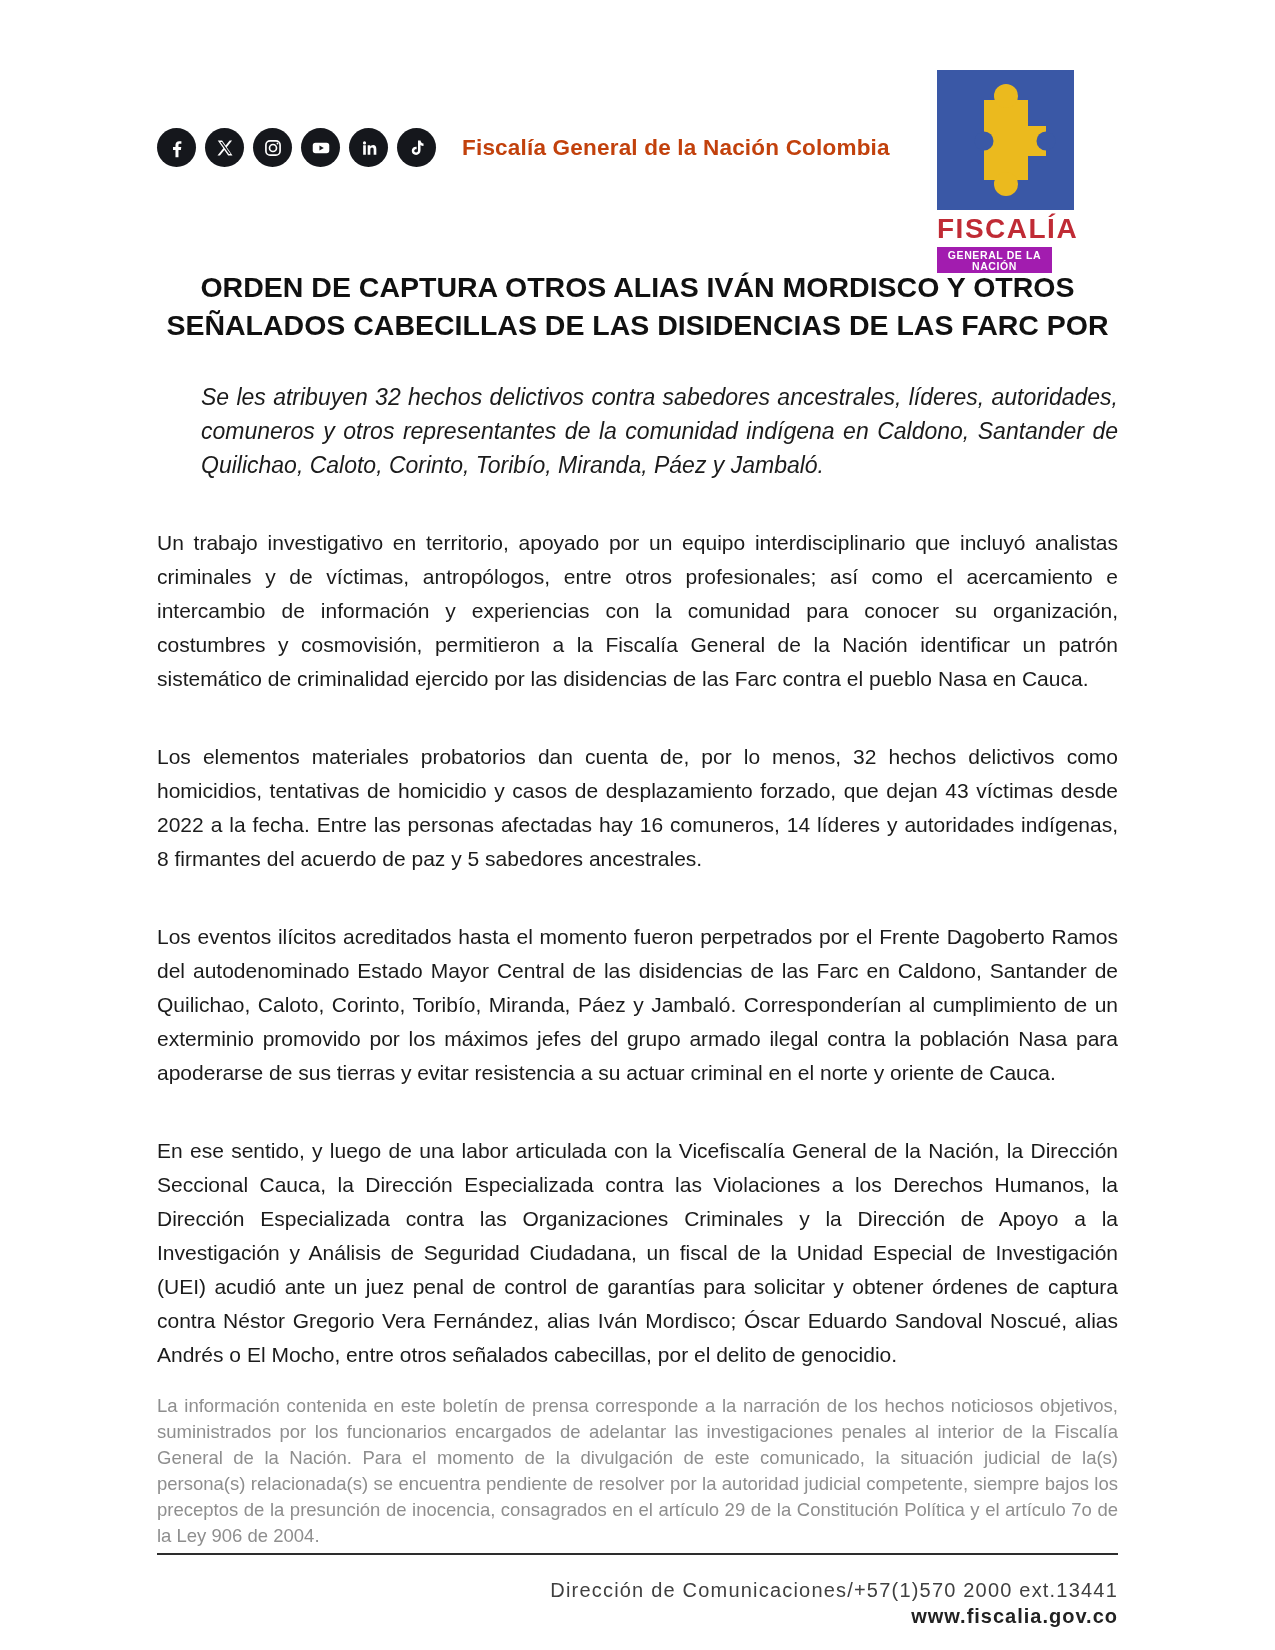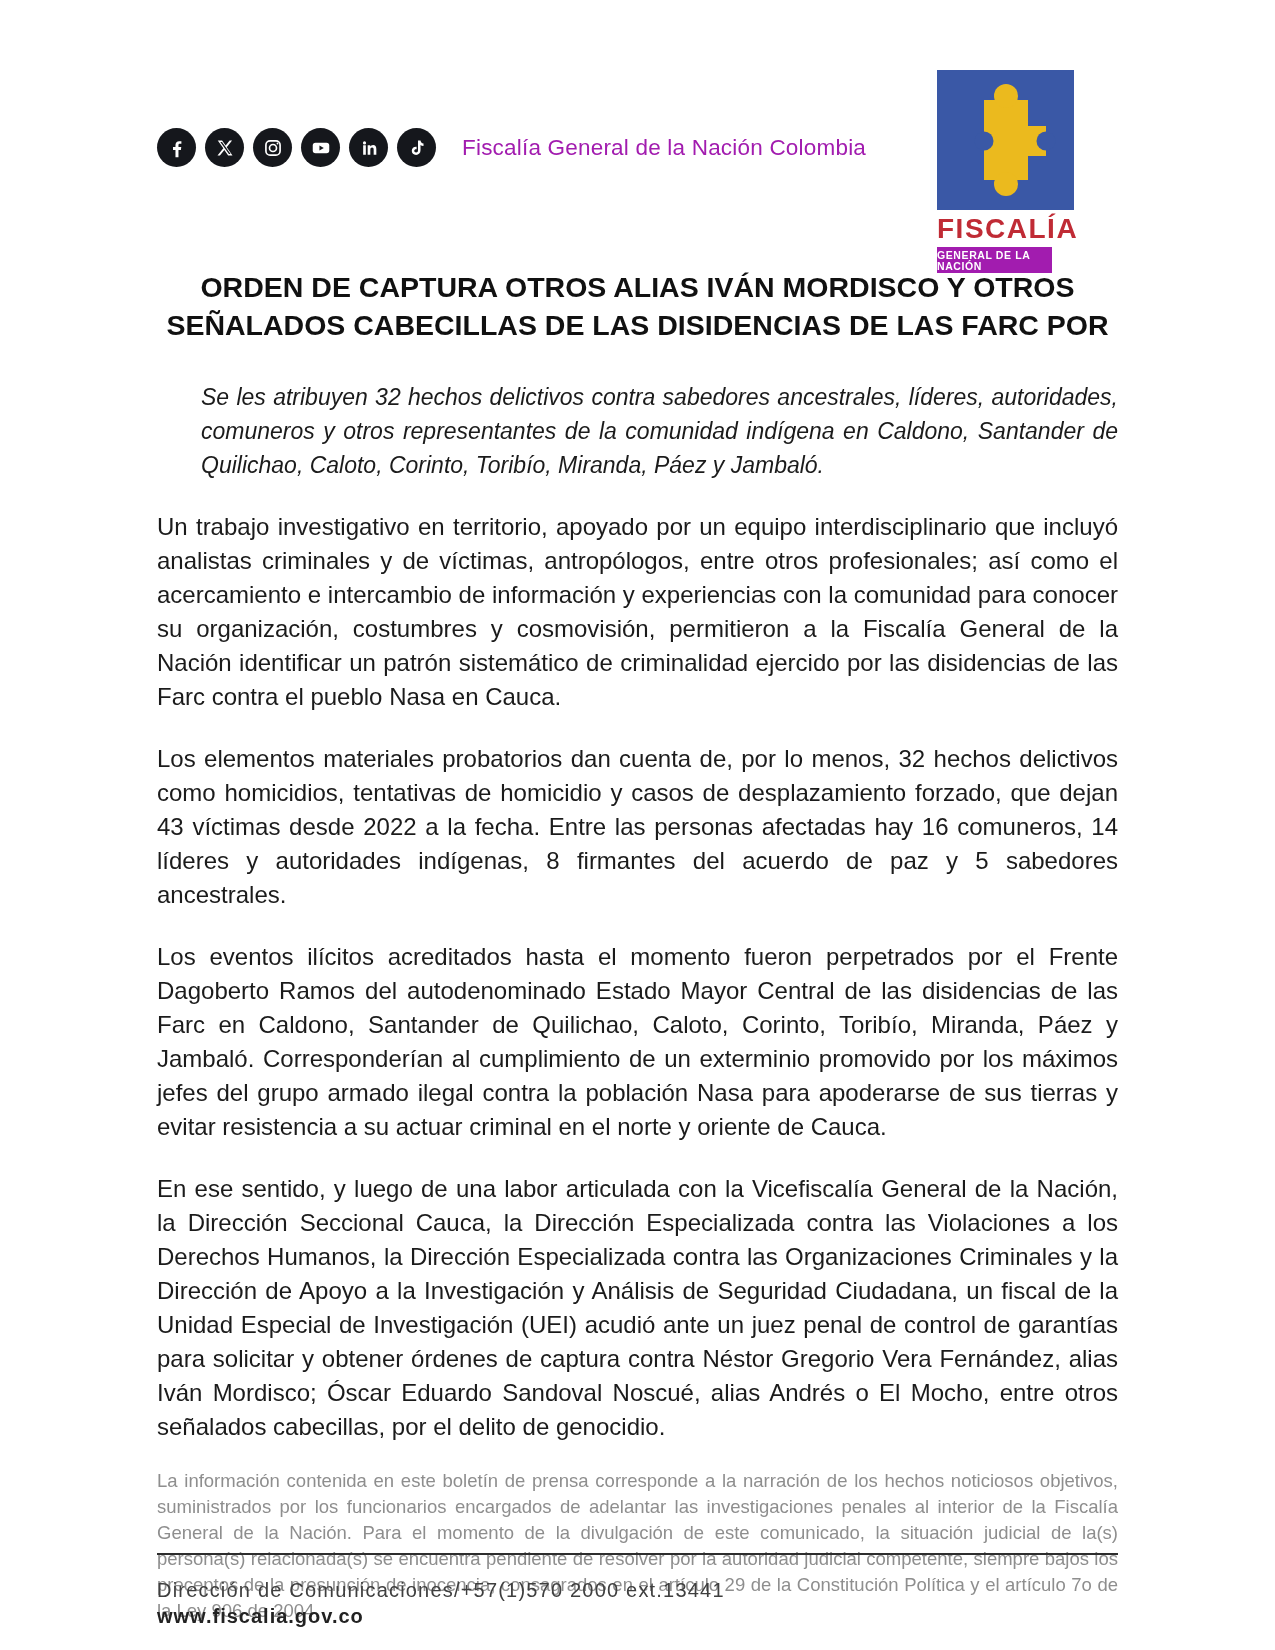--- a/index.html
+++ b/index.html
@@ -4,38 +4,38 @@
 <style>
   html,body{margin:0;padding:0;background:#ffffff;}
   body{font-family:"Liberation Sans", sans-serif;color:#1b1b1b;}
   .page{position:relative;width:1275px;height:1650px;margin:0 auto;background:#fff;overflow:hidden;}
 
   
   .header{position:absolute;top:128px;left:157px;display:flex;align-items:center;gap:14px;}
   .social-row{display:flex;align-items:center;gap:9px;}
   .social-btn{width:39px;height:39px;border-radius:50%;background:#15171c;display:flex;align-items:center;justify-content:center;}
   .social-btn svg{display:block;}
-  .brand-line{font-size:22.5px;font-weight:400;color:#a21caf;letter-spacing:.2px;margin-left:12px;white-space:nowrap;}
+  .brand-line{font-size:22.5px;font-weight:700;color:#c2410c;letter-spacing:.2px;margin-left:12px;white-space:nowrap;}
 
   
-  .logo{position:absolute;left:937px;top:70px;width:115px;text-align:left;}
+  .logo{position:absolute;left:937px;top:70px;width:115px;text-align:center;}
   .logo-square{width:137px;height:140px;display:block;}
   .logo-word{margin-top:5px;font-size:28px;font-weight:800;color:#c02b35;letter-spacing:1.5px;line-height:1;}
   .logo-bar{margin-top:4px;background:#a21caf;color:#fff;font-size:10.5px;font-weight:700;letter-spacing:.6px;padding:3px 0 2px;line-height:1;}
 
   
   .content{position:absolute;left:157px;width:961px;top:268px;}
   .doc-title{font-size:28.5px;font-weight:700;line-height:38px;text-align:center;color:#111;}
   .lead{margin-top:36px;font-style:italic;font-size:23px;line-height:34px;text-align:justify;color:#1b1b1b;margin-left:44px;}
   .dateline{margin-top:28px;font-size:23px;line-height:34px;}
-  .para{margin-top:28px;font-size:24px;line-height:34px;text-align:justify;}
+  .para{margin-top:44px;font-size:21px;line-height:34px;text-align:justify;}
   .disclaimer{margin-top:18px;font-size:18.5px;line-height:26px;text-align:justify;color:#8e8e8e;}
 
   
-  .footer{position:absolute;left:157px;right:157px;bottom:22px;text-align:left;}
+  .footer{position:absolute;left:157px;right:157px;bottom:22px;text-align:right;}
   .footer-rule{border:none;border-top:2.5px solid #2d2d2d;margin:0 0 24px 0;}
   .footer-line1{font-size:20px;color:#3f3f3f;letter-spacing:1.2px;}
   .footer-line2{font-size:20px;font-weight:700;color:#222;letter-spacing:1px;margin-top:3px;}
 </style>
 </head>
 <body>
 
 <div class="page">
 
   <div class="header">

